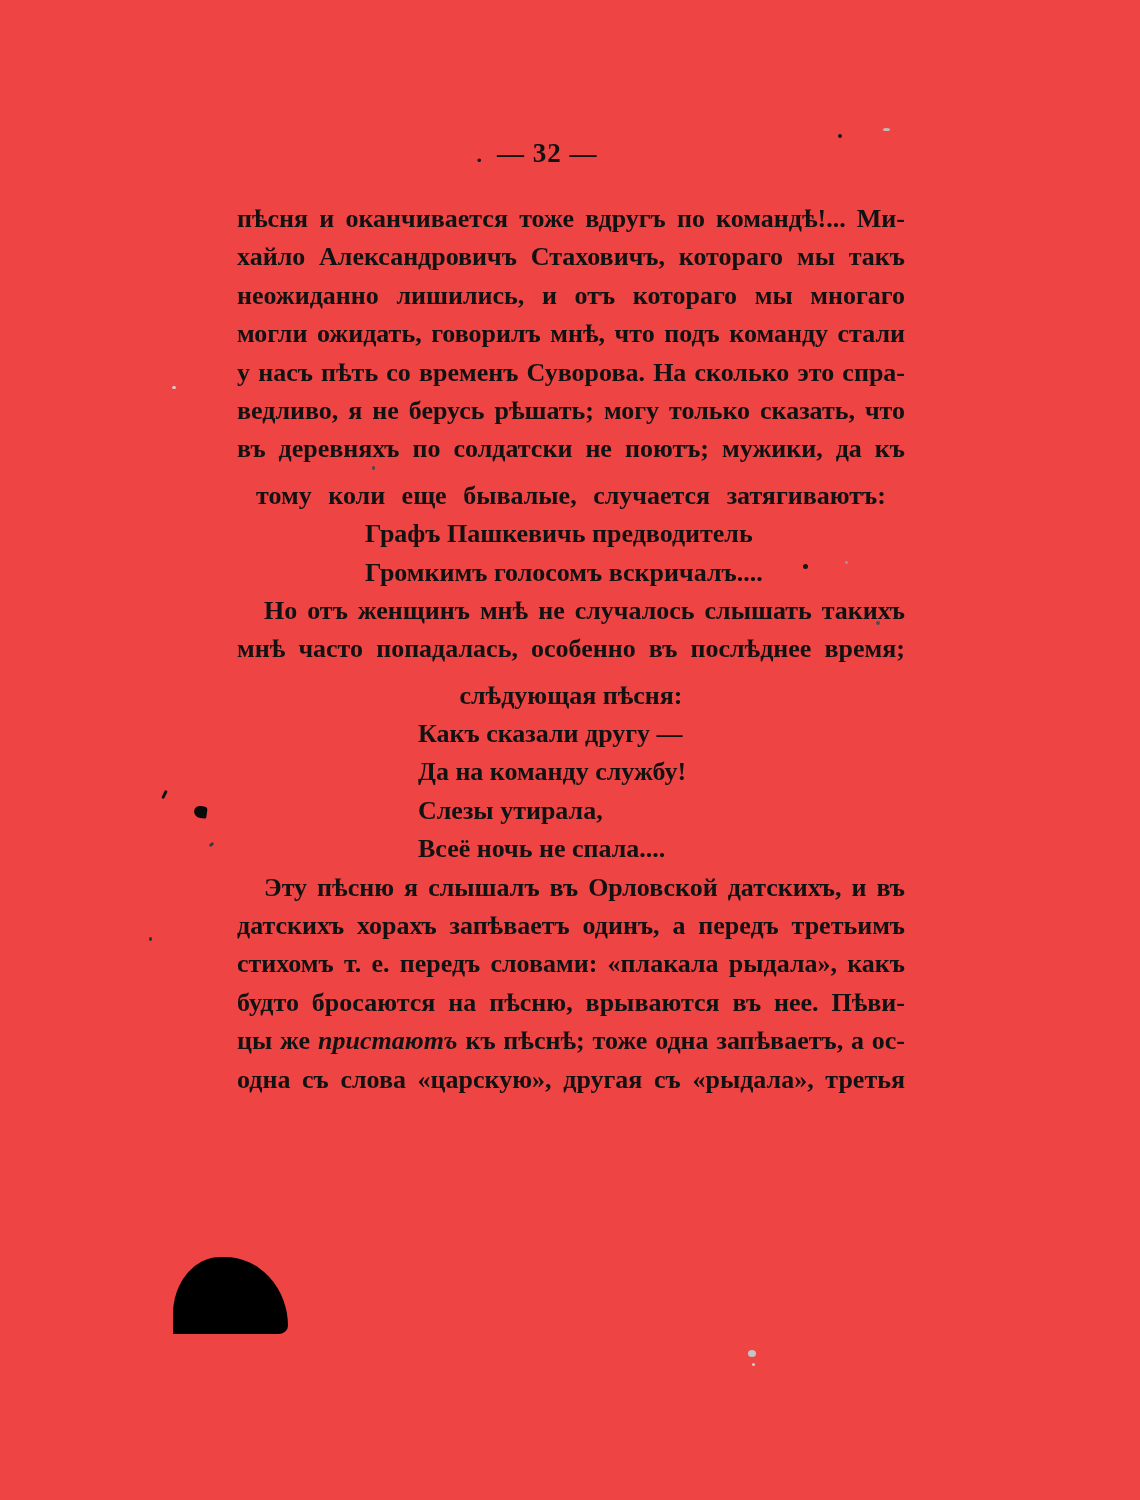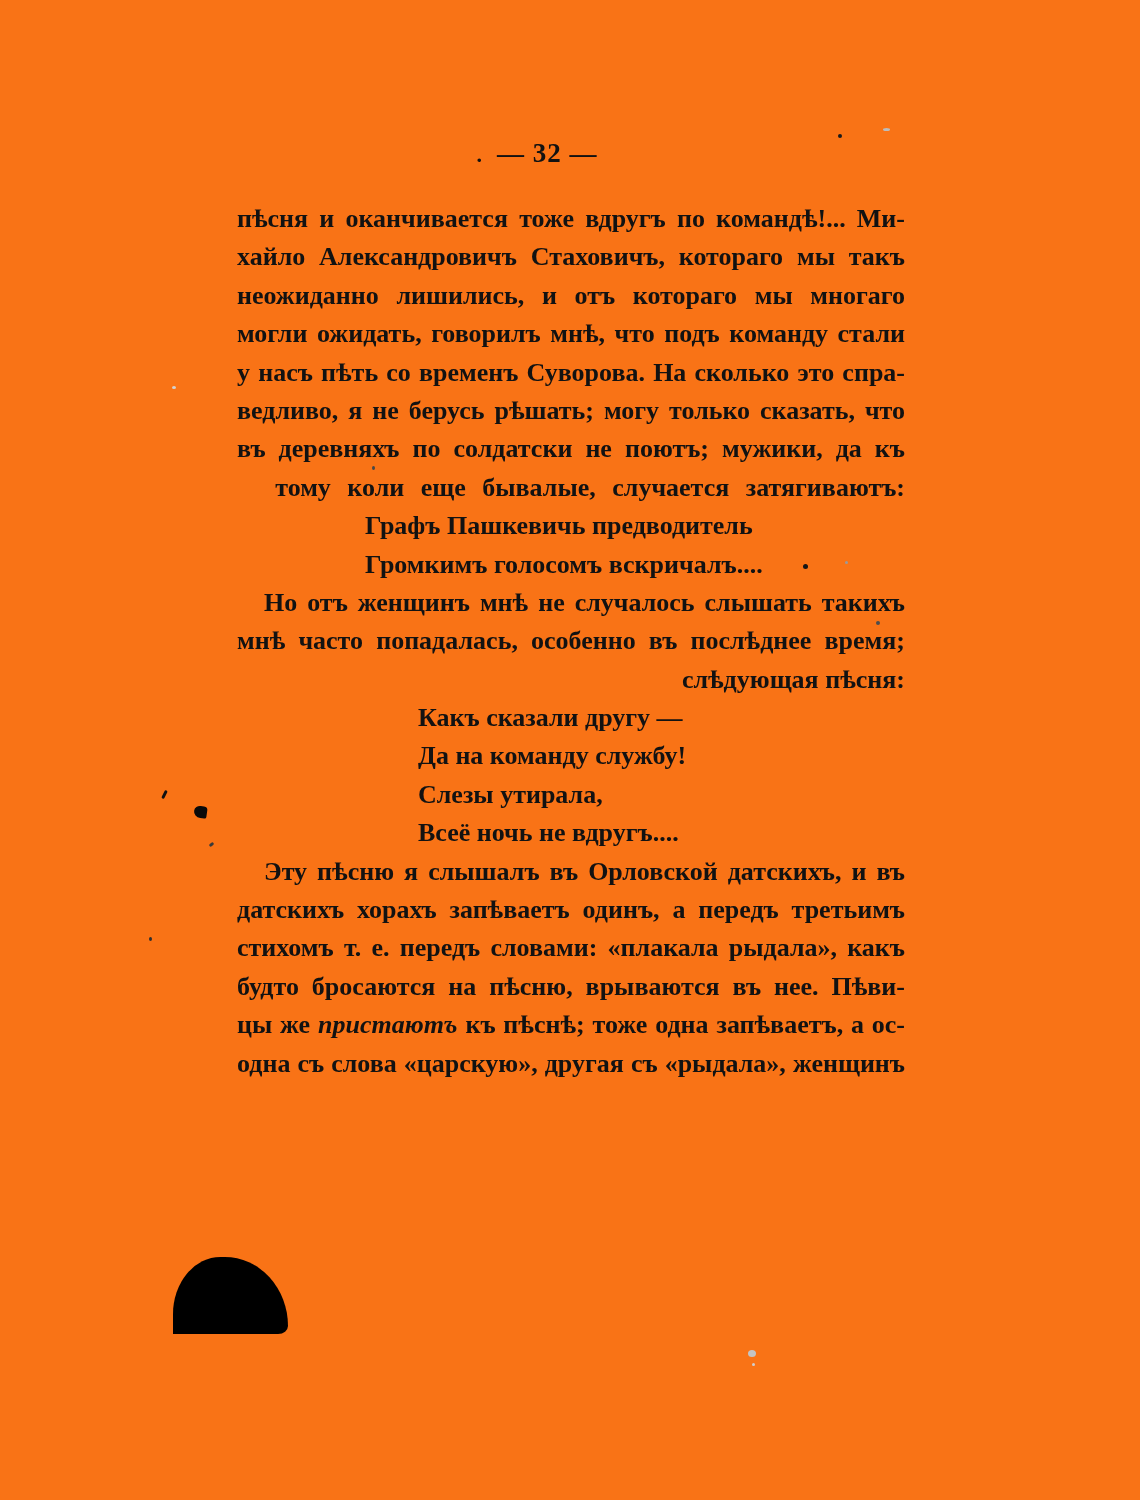--- a/index.html
+++ b/index.html
@@ -1,20 +1,20 @@
 <!DOCTYPE html>
 <html><head>
 <meta charset="utf-8">
 <style>
   html, body { margin: 0; padding: 0; background: #e8e8e8; }
   .sheet {
     position: relative;
     width: 1140px;
     height: 1500px;
-    background: #f97316;
+    background: #ef4444;
     overflow: hidden;
     font-family: "Liberation Serif", "DejaVu Serif", serif;
     font-weight: 700;
     color: #121212;
   }
   
   .runhead {
     position: absolute;
     left: 237px;
     top: 138px;
@@ -31,21 +31,21 @@
     top: 200px;
     width: 668px;
   }
   .ln {
     height: 38.4px;
     line-height: 38.4px;
     font-size: 26px;
     overflow: visible;
   }
   .jl { text-align: justify; text-align-last: justify; }
-  .ll { text-align: right; }
+  .ll { text-align: center; margin-top: 8px; }
   .ind { text-indent: 27px; }
   .ws8 { word-spacing: 10px; }
   .v1 { padding-left: 128px; text-align: left; }
   .v2 { padding-left: 181px; text-align: left; }
   .it { font-style: italic; }
   
   .artifact { position: absolute; pointer-events: none; }
   .ink-blob {
     left: 173px; top: 1257px; width: 115px; height: 77px;
     background: #000;
@@ -88,27 +88,27 @@
     <div class="ln jl">въ деревняхъ по солдатски не поютъ; мужики, да къ</div>
     <div class="ln ll ws8">тому коли еще бывалые, случается затягиваютъ:</div>
     <div class="ln v1">Графъ Пашкевичь предводитель</div>
     <div class="ln v1">Громкимъ голосомъ вскричалъ....</div>
     <div class="ln jl ind">Но отъ женщинъ мнѣ не случалось слышать такихъ</div>
     <div class="ln jl">мнѣ часто попадалась, особенно въ послѣднее время;</div>
     <div class="ln ll">слѣдующая пѣсня:</div>
     <div class="ln v2">Какъ сказали другу —</div>
     <div class="ln v2">Да на команду службу!</div>
     <div class="ln v2">Слезы утирала,</div>
-    <div class="ln v2">Всеё ночь не вдругъ....</div>
+    <div class="ln v2">Всеё ночь не спала....</div>
     <div class="ln jl ind">Эту пѣсню я слышалъ въ Орловской датскихъ, и въ</div>
     <div class="ln jl">датскихъ хорахъ запѣваетъ одинъ, а передъ третьимъ</div>
     <div class="ln jl">стихомъ т. е. передъ словами: «плакала рыдала», какъ</div>
     <div class="ln jl">будто бросаются на пѣсню, врываются въ нее. Пѣви-</div>
     <div class="ln jl"><span>цы же </span><span class="it">пристаютъ</span><span> къ пѣснѣ; тоже одна запѣваетъ, а ос-</span></div>
-    <div class="ln jl">одна съ слова «царскую», другая съ «рыдала», женщинъ</div>
+    <div class="ln jl">одна съ слова «царскую», другая съ «рыдала», третья</div>
   </div>
 
   <div class="artifact ink-blob"></div>
   <div class="artifact sp sp1"></div>
   <div class="artifact sp sp2"></div>
   <div class="artifact sp3"></div>
   <div class="artifact sp4"></div>
   <div class="artifact sp5"></div>
   <div class="artifact sp sp6"></div>
   <div class="artifact sp sp7"></div>

